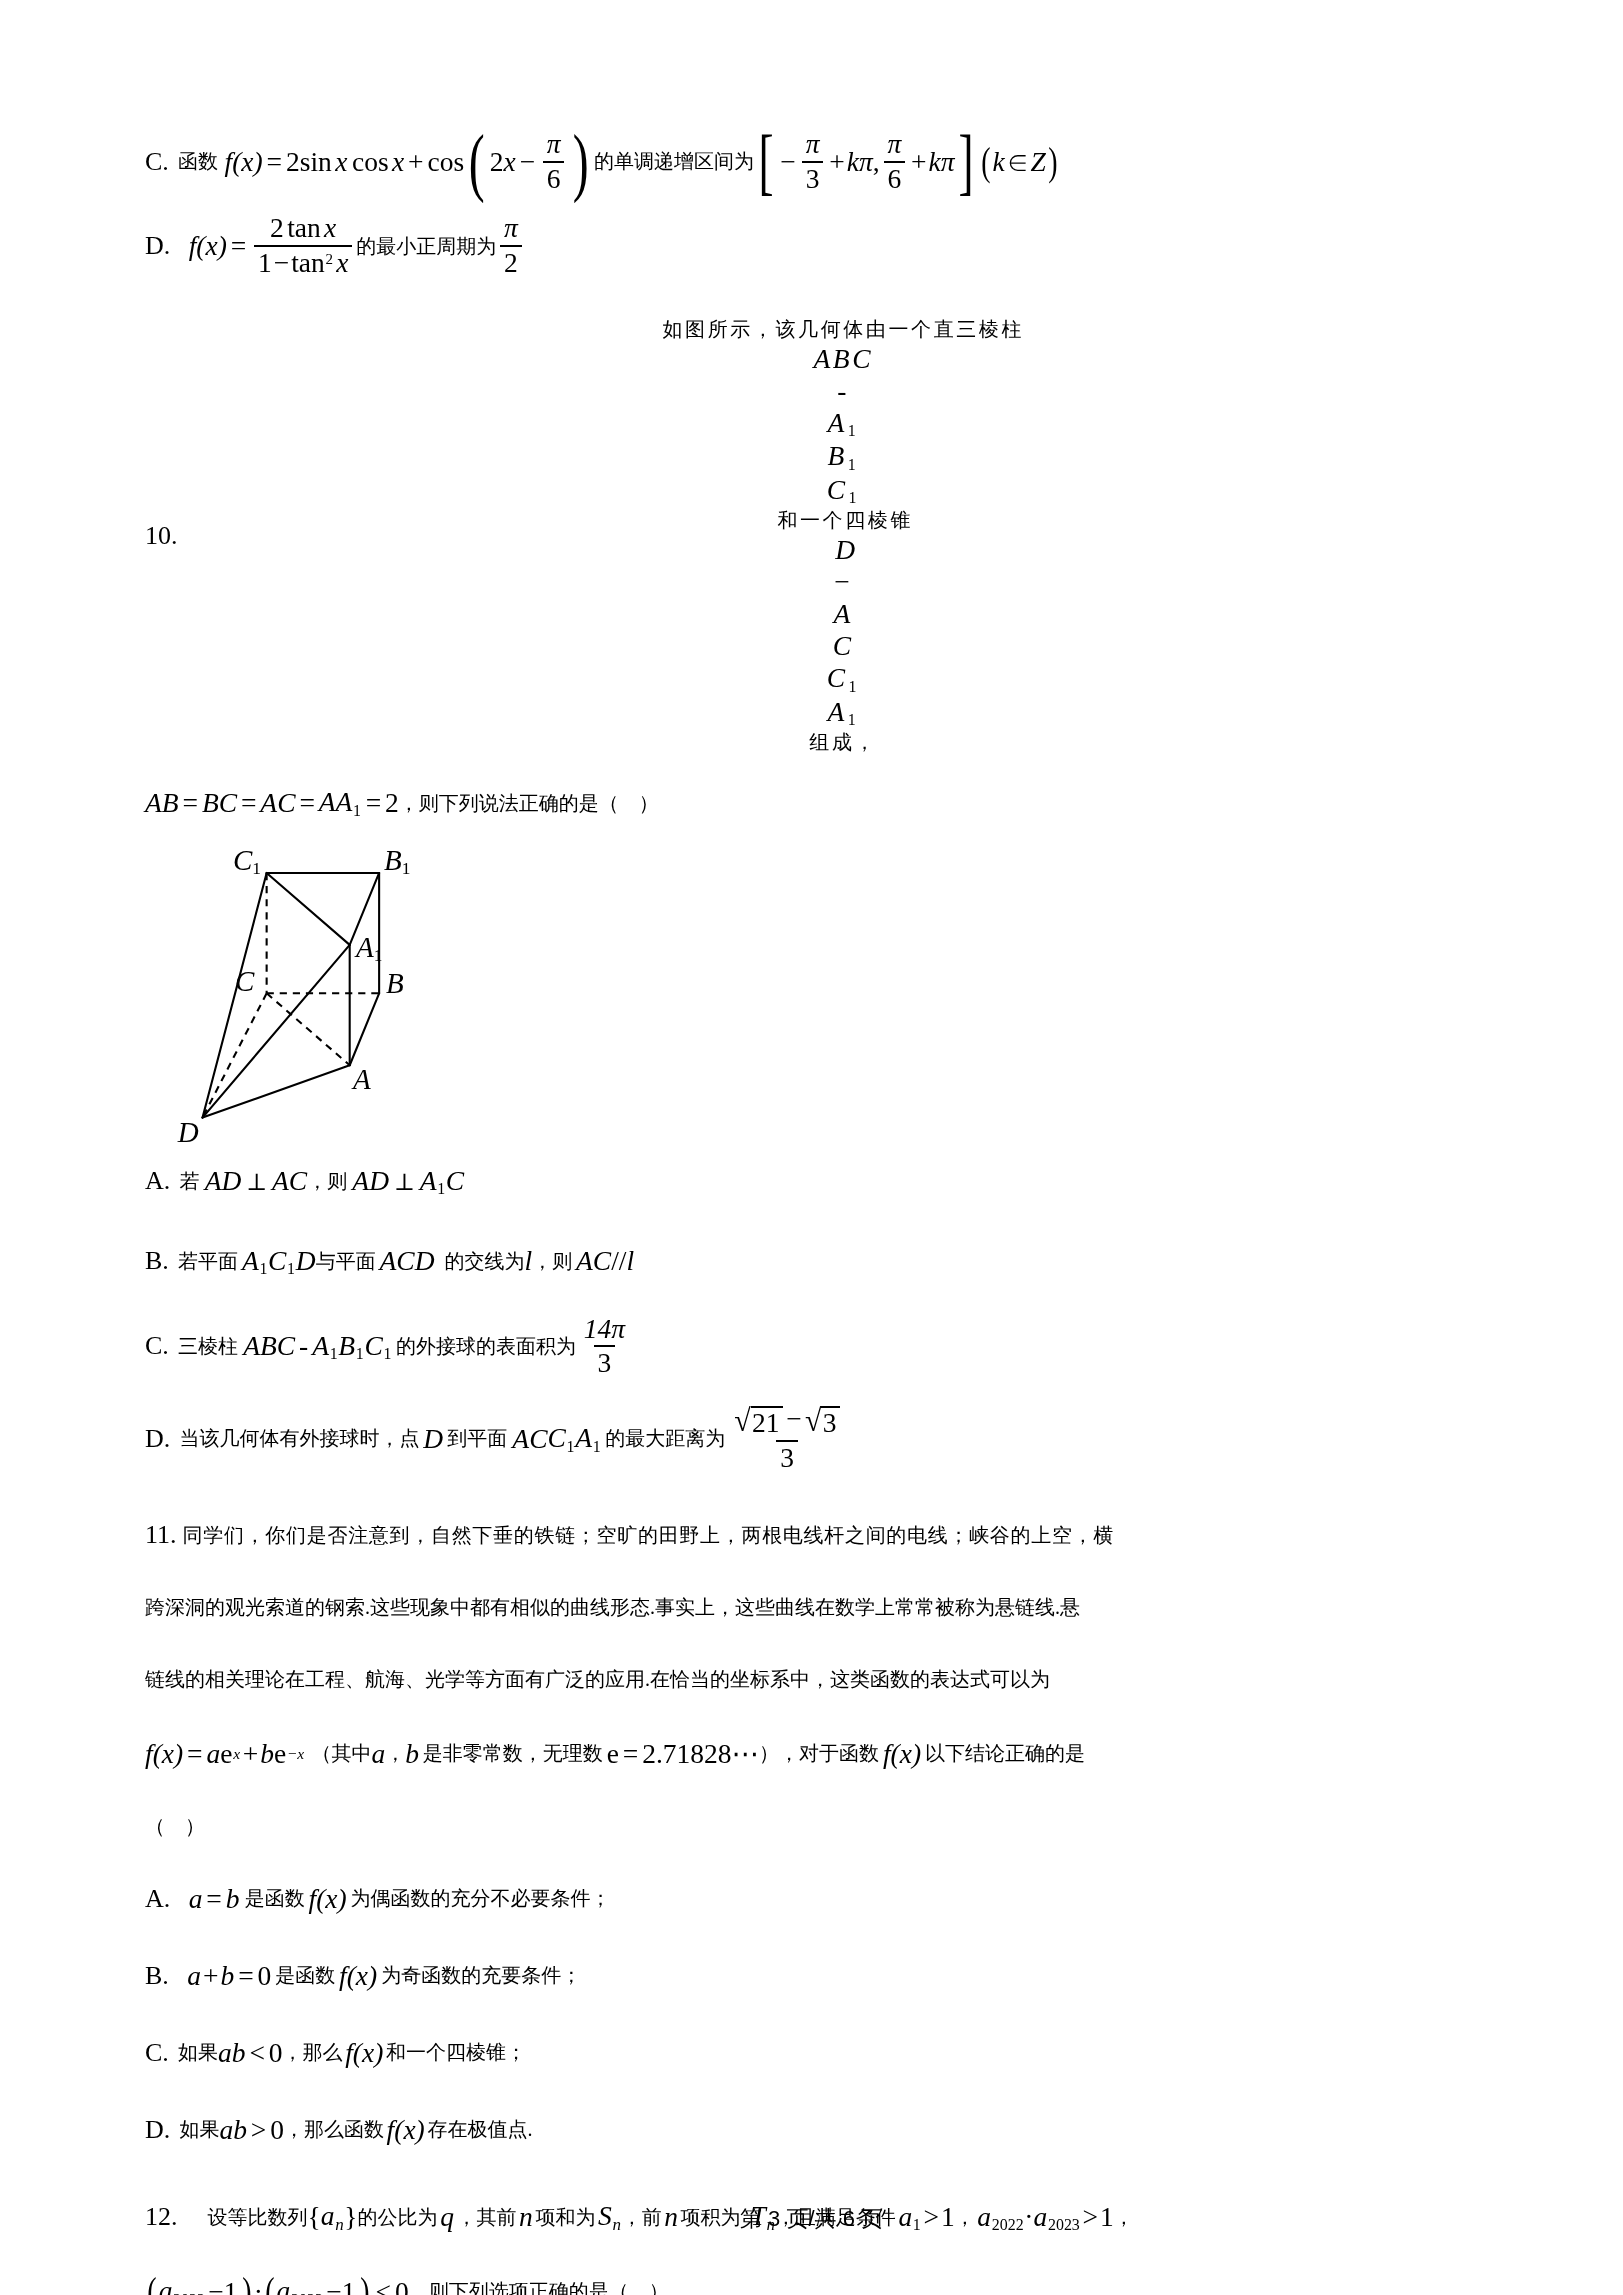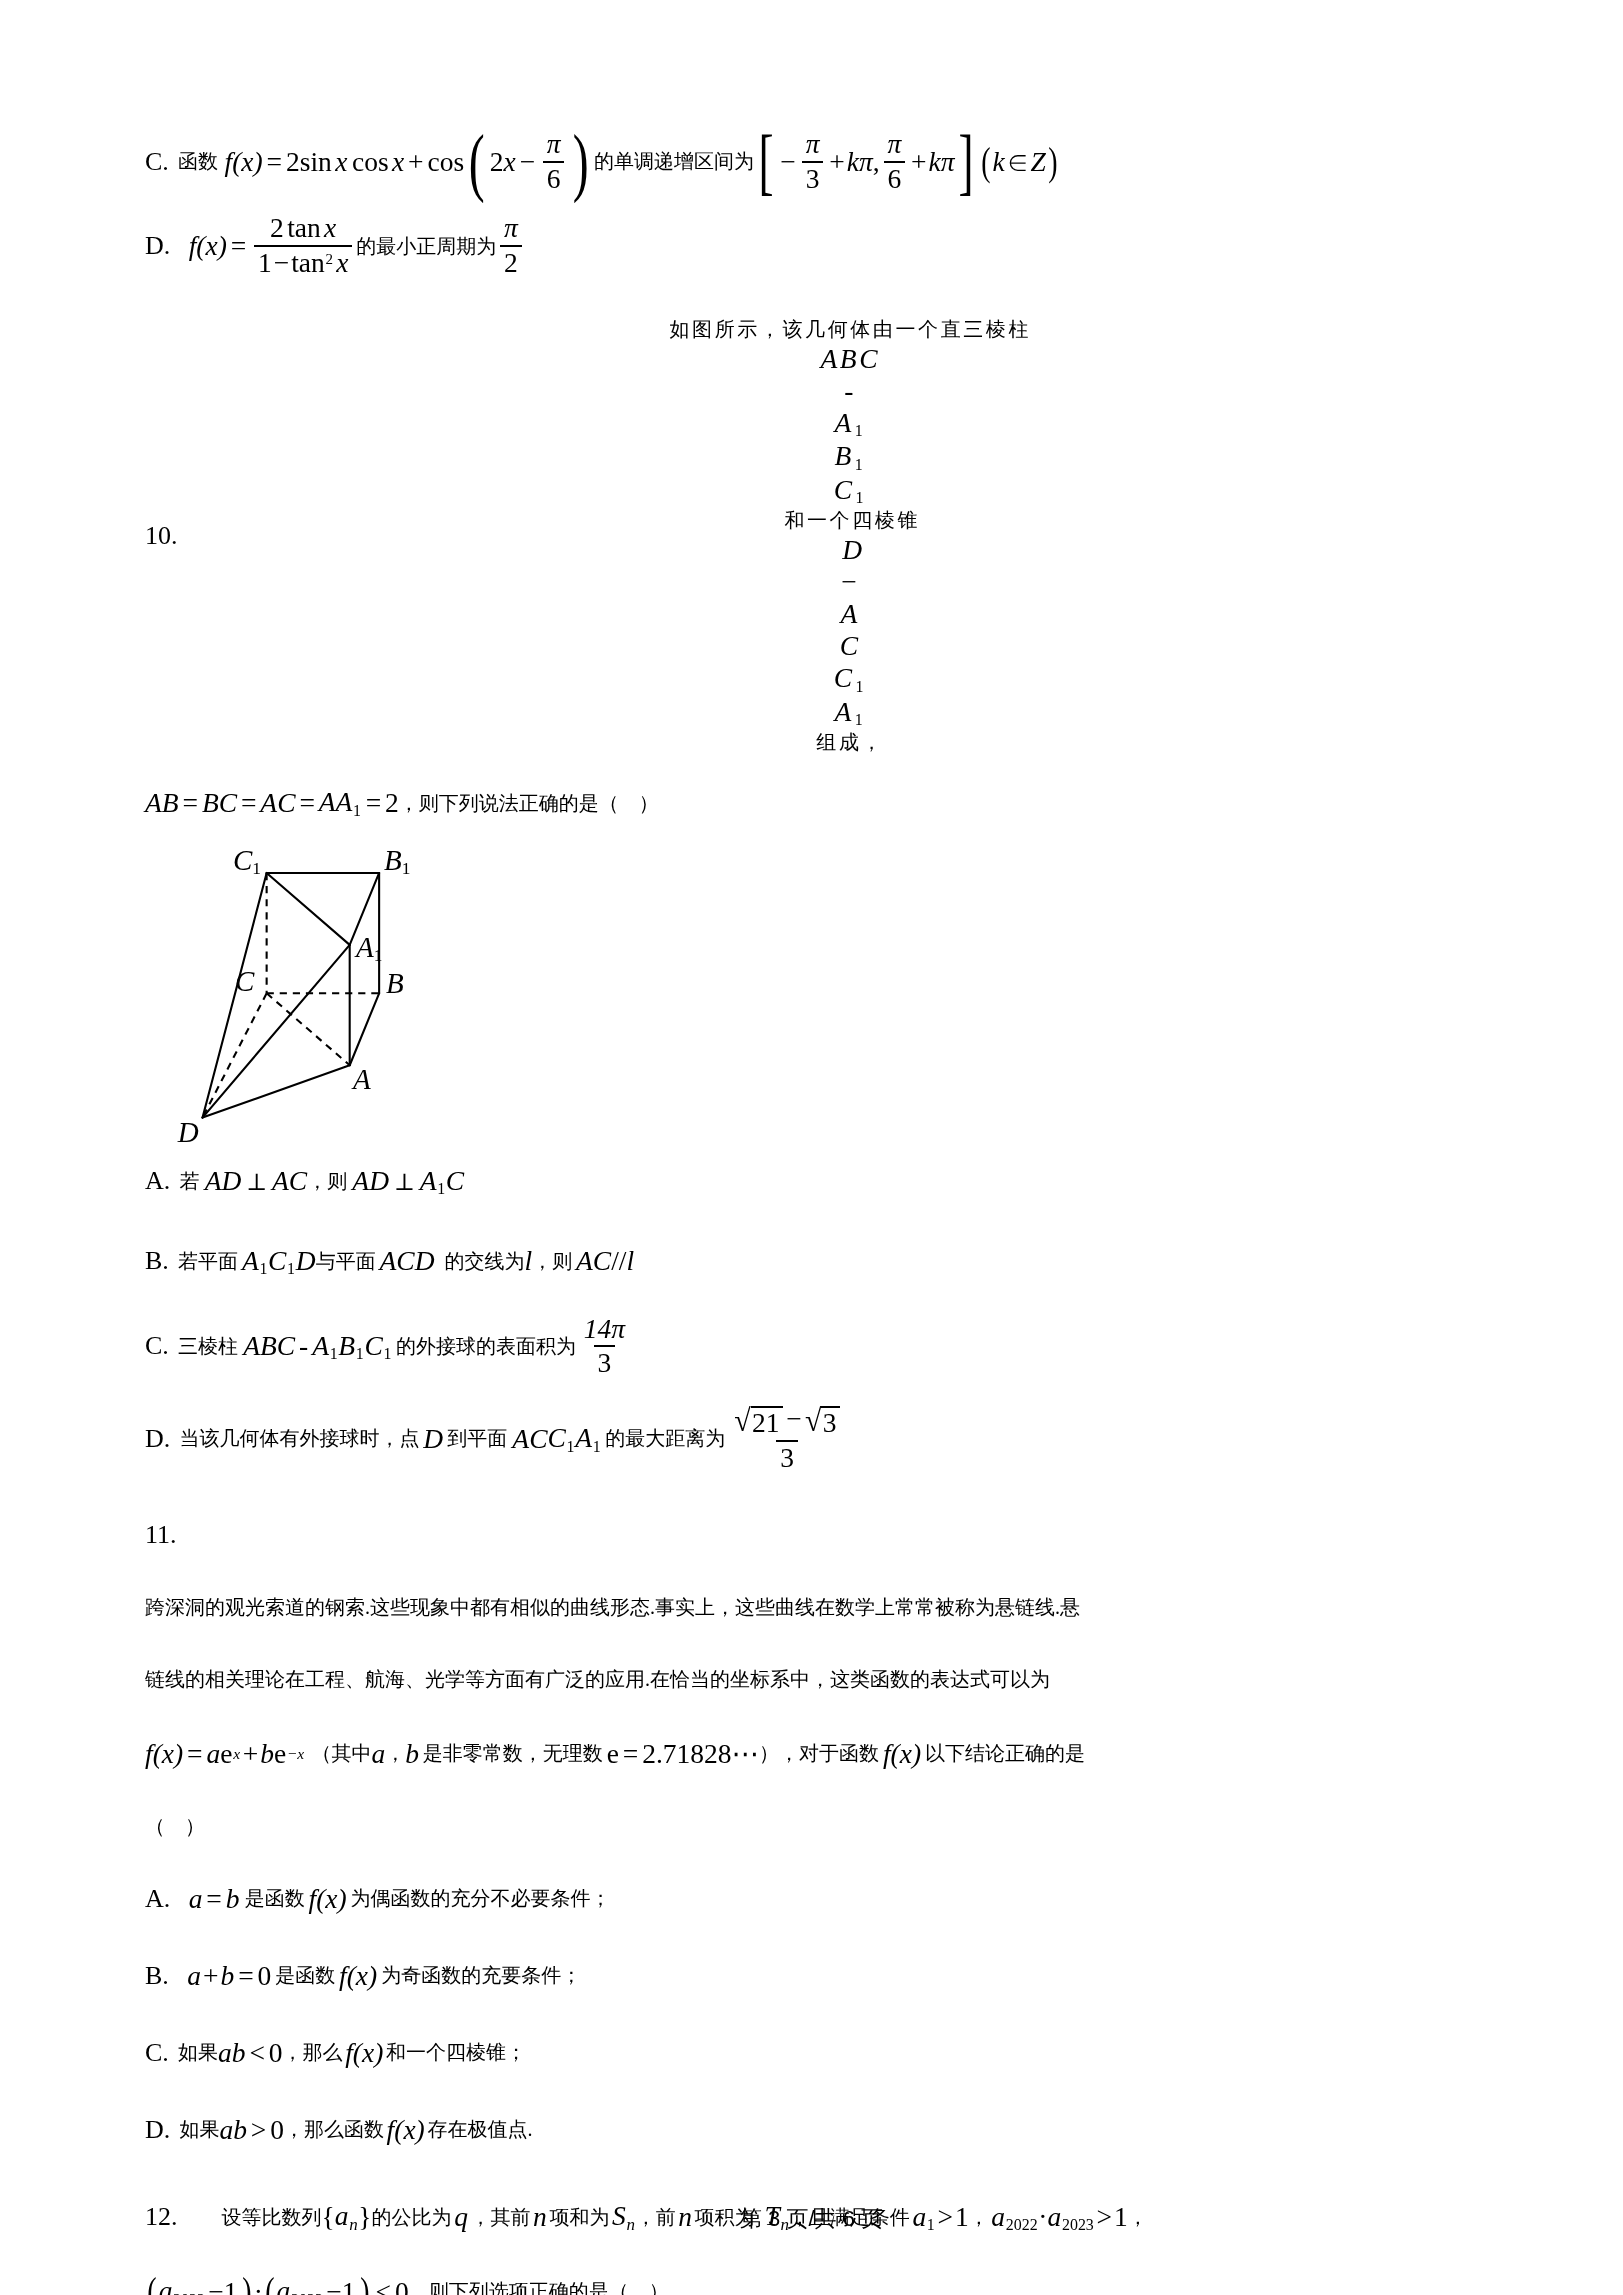--- a/index.html
+++ b/index.html
@@ -39,21 +39,21 @@
   }
   .opt-body {
     flex: 1 1 auto;
     display: flex;
     align-items: center;
     flex-wrap: nowrap;
   }
   .qnum {
     flex: 0 0 auto;
     font-size: 26px;
-    margin-right: 20px;
+    margin-right: 6px;
   }
 
   
   .mi { font-family: "Liberation Serif", serif; font-style: italic; font-size: 27.5px; }
   .mn { font-family: "Liberation Serif", serif; font-style: normal; font-size: 27.5px; }
   .mo { font-family: "Liberation Serif", serif; font-style: normal; font-size: 27.5px; padding: 0 3.9px; }
   .mo.tight { padding: 0 2px; }
   .cn { font-family: Liberation Serif, serif; font-size: 20px; font-style: normal; }
   sub.sb {
     font-size: 0.62em;
@@ -401,20 +401,21 @@
           </span>
           <span class="den mn">3</span>
         </span>
       </span>
     </div>
 
     <div class="spacer-lg"></div>
 
     <div class="opt" style="min-height:50px;">
       <span class="qnum">11.</span>
+      <span class="opt-body cn" style="letter-spacing:0.7px;">同学们，你们是否注意到，自然下垂的铁链；空旷的田野上，两根电线杆之间的电线；峡谷的上空，横</span>
     </div>
     <div class="spacer-md"></div>
     <div class="opt" style="min-height:50px;">
       <span class="opt-body cn" style="letter-spacing:0px;">跨深洞的观光索道的钢索.这些现象中都有相似的曲线形态.事实上，这些曲线在数学上常常被称为悬链线.悬</span>
     </div>
     <div class="spacer-md"></div>
     <div class="opt" style="min-height:50px;">
       <span class="opt-body cn" style="letter-spacing:0px;">链线的相关理论在工程、航海、光学等方面有广泛的应用.在恰当的坐标系中，这类函数的表达式可以为</span>
     </div>
 

